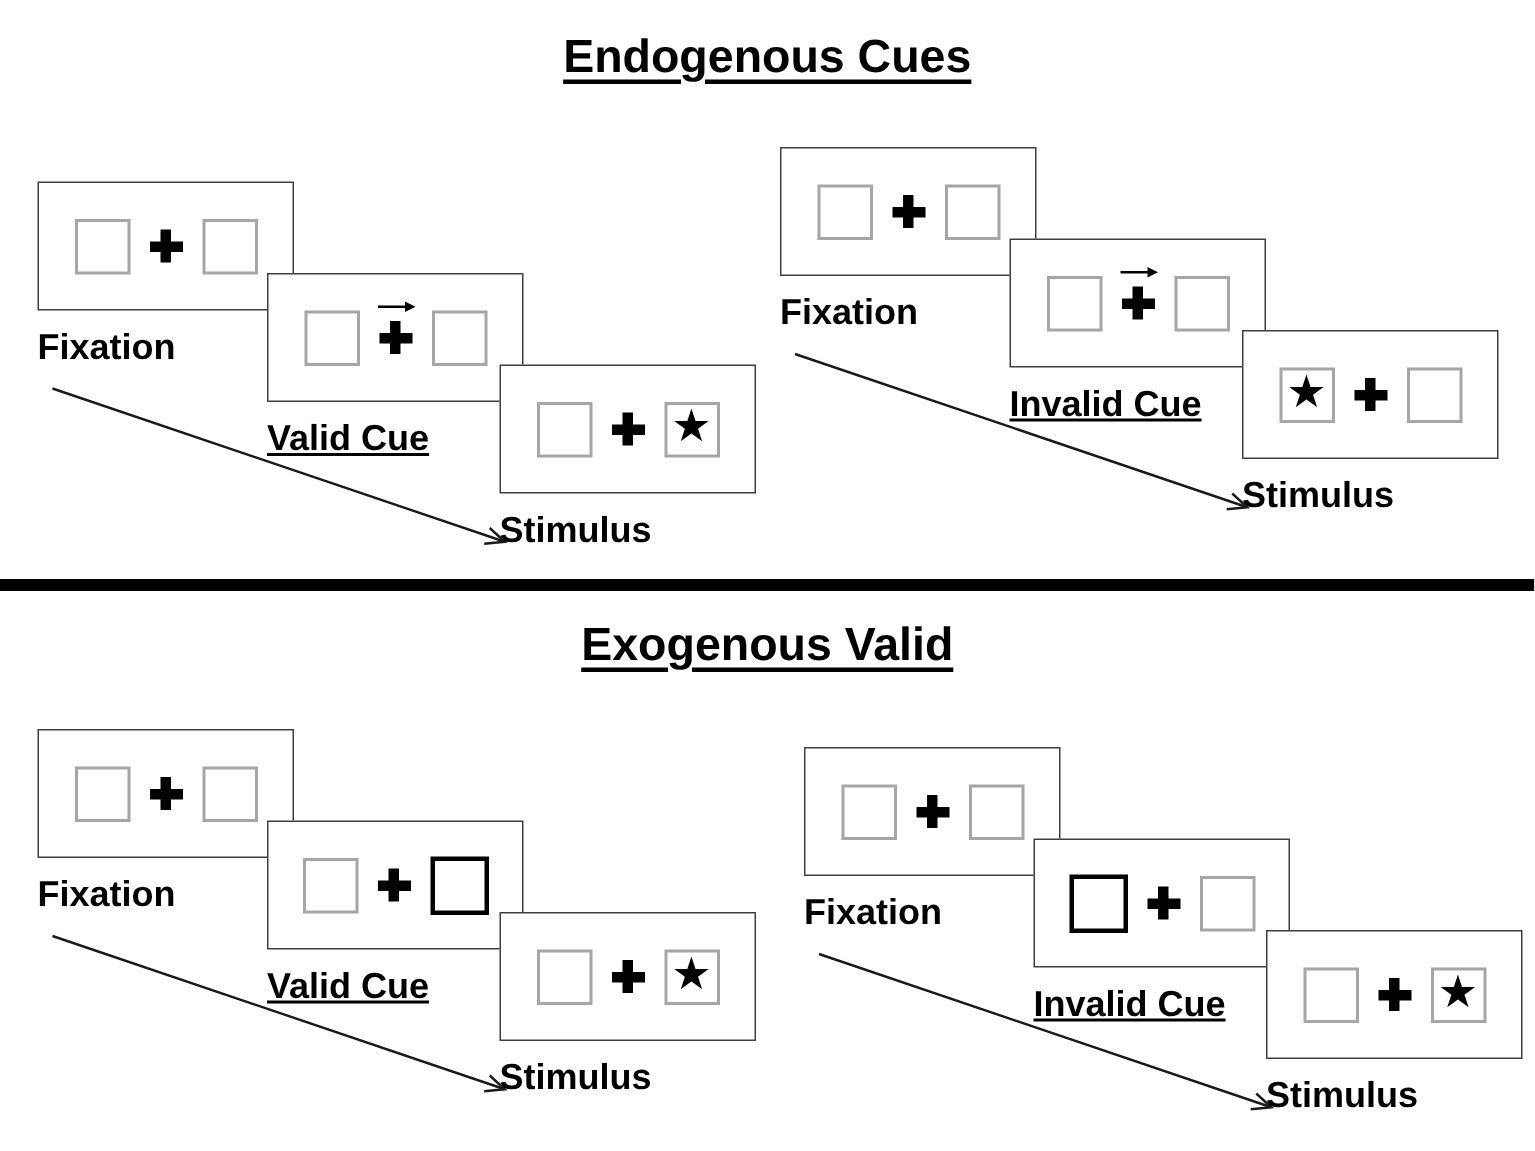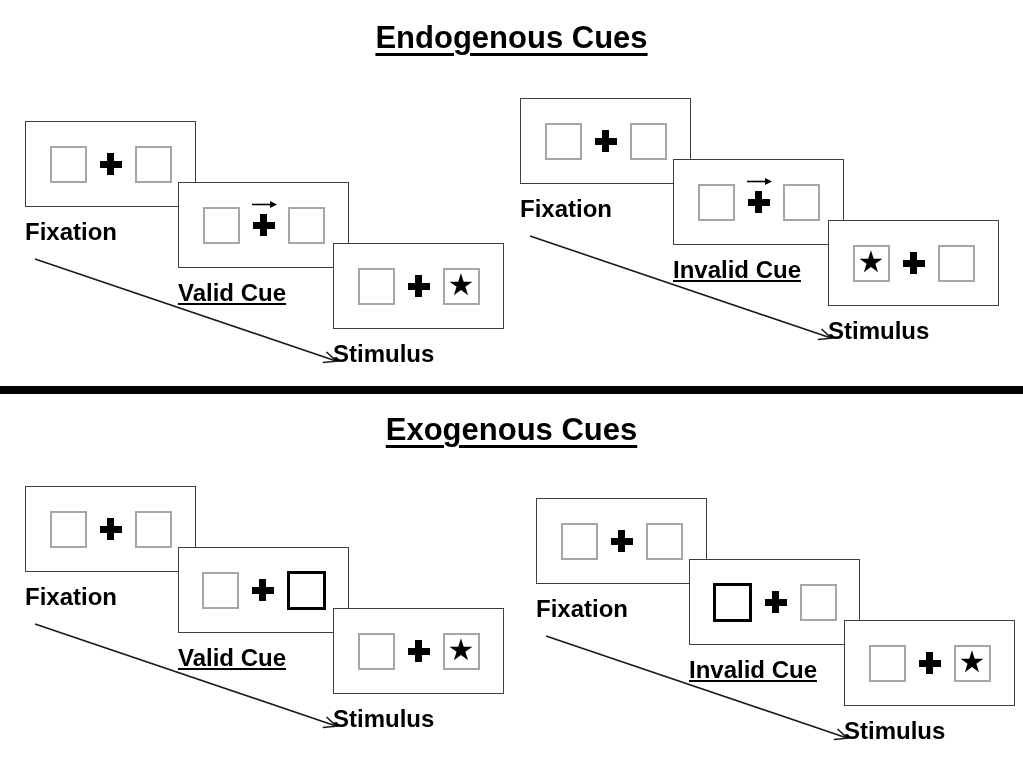--- a/index.html
+++ b/index.html
@@ -131,21 +131,21 @@
         </span>
       <span class="sq"></span>
     </div>
     <div class="panel-label lab-1">Fixation</div>
     <div class="panel-label lab-2">Invalid Cue</div>
     <div class="panel-label lab-3">Stimulus</div>
   </div>
 
   <div class="divider"></div>
 
-  <div class="section-title" id="title-exogenous">Exogenous Cues</div>
+  <div class="section-title" id="title-exogenous">Exogenous Valid</div>
 
   <div class="group" id="g3">
     <svg class="seq-arrow" viewBox="0 0 345 128">
       <line x1="10" y1="8" x2="311" y2="110" stroke="#1a1a1a" stroke-width="1.6"></line>
       <path d="M301.5 101 L311.5 110.2 L297.8 111.5" fill="none" stroke="#1a1a1a" stroke-width="1.6"></path>
     </svg>
     <div class="panel pos-1">
       <span class="sq"></span>
       <span class="plus-wrap">
           <span class="plus"></span>

